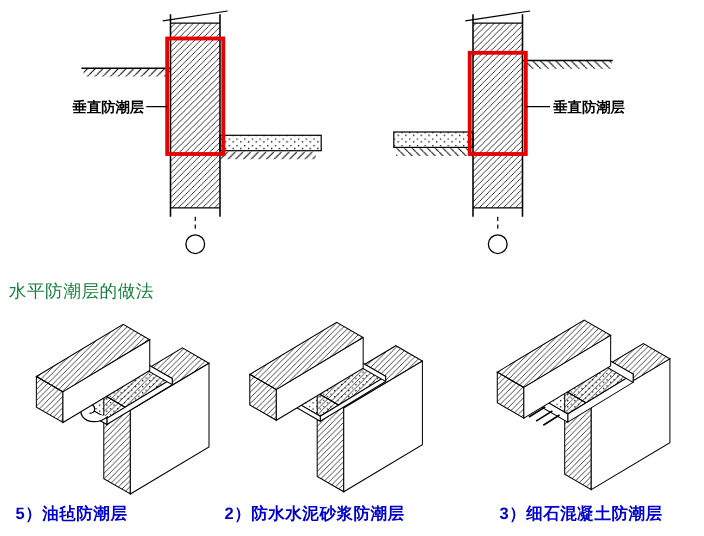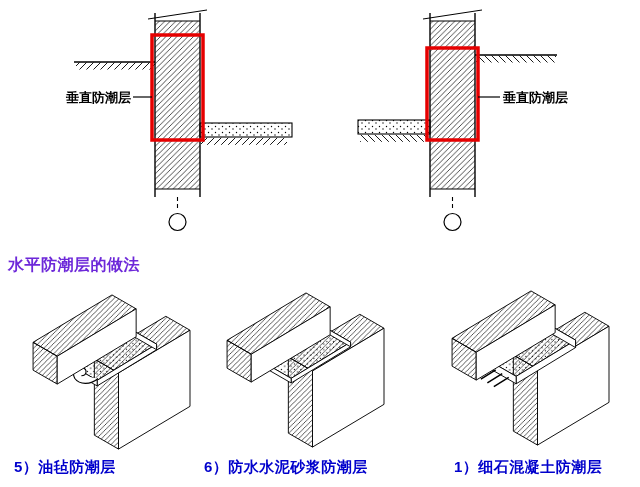--- a/index.html
+++ b/index.html
@@ -3,22 +3,22 @@
 <meta charset="utf-8">
 <style>
   *{margin:0;padding:0;box-sizing:border-box}
   html,body{background:#ffffff}
   .page{position:relative;width:640px;height:487px;background:#fff;overflow:hidden;
         font-family:"Liberation Sans",sans-serif}
   .detail,.iso{position:absolute}
   svg{display:block}
   .vlabel{position:absolute;font-weight:bold;font-size:13px;color:#000;white-space:nowrap;
           font-family:"Liberation Sans",sans-serif}
-  .heading{position:absolute;left:8px;top:255px;font-weight:bold;font-size:16px;
-           letter-spacing:.5px;color:#6d28d9;white-space:nowrap}
+  .heading{position:absolute;left:8px;top:255px;font-weight:normal;font-size:16px;
+           letter-spacing:.5px;color:#15803d;white-space:nowrap}
   .item-label{position:absolute;font-weight:bold;font-size:15px;letter-spacing:.5px;
               color:#0000cc;white-space:nowrap}
 </style>
 </head>
 <body>
 
 <div class="page">
 
   <svg width="0" height="0" style="position:absolute">
     <defs>
@@ -150,16 +150,16 @@
       </g>
     </g>
     <g>
       <polygon points="27,54 112,3 138,18 53,69" fill="url(#hatch)" stroke="#000" stroke-width="1"></polygon>
       <polygon points="27,54 53,69 53,99 27,84" fill="url(#hatch)" stroke="#000" stroke-width="1"></polygon>
       <polygon points="53,69 138,18 138,48 53,99" fill="#fff" stroke="#000" stroke-width="1"></polygon>
     </g>
   </svg>
 
   <div class="item-label" style="left:14px;top:458px">5）油毡防潮层</div>
-  <div class="item-label" style="left:204px;top:458px">6）防水水泥砂浆防潮层</div>
-  <div class="item-label" style="left:454px;top:458px">1）细石混凝土防潮层</div>
+  <div class="item-label" style="left:204px;top:458px">2）防水水泥砂浆防潮层</div>
+  <div class="item-label" style="left:454px;top:458px">3）细石混凝土防潮层</div>
 
 </div>
 
 </body></html>

